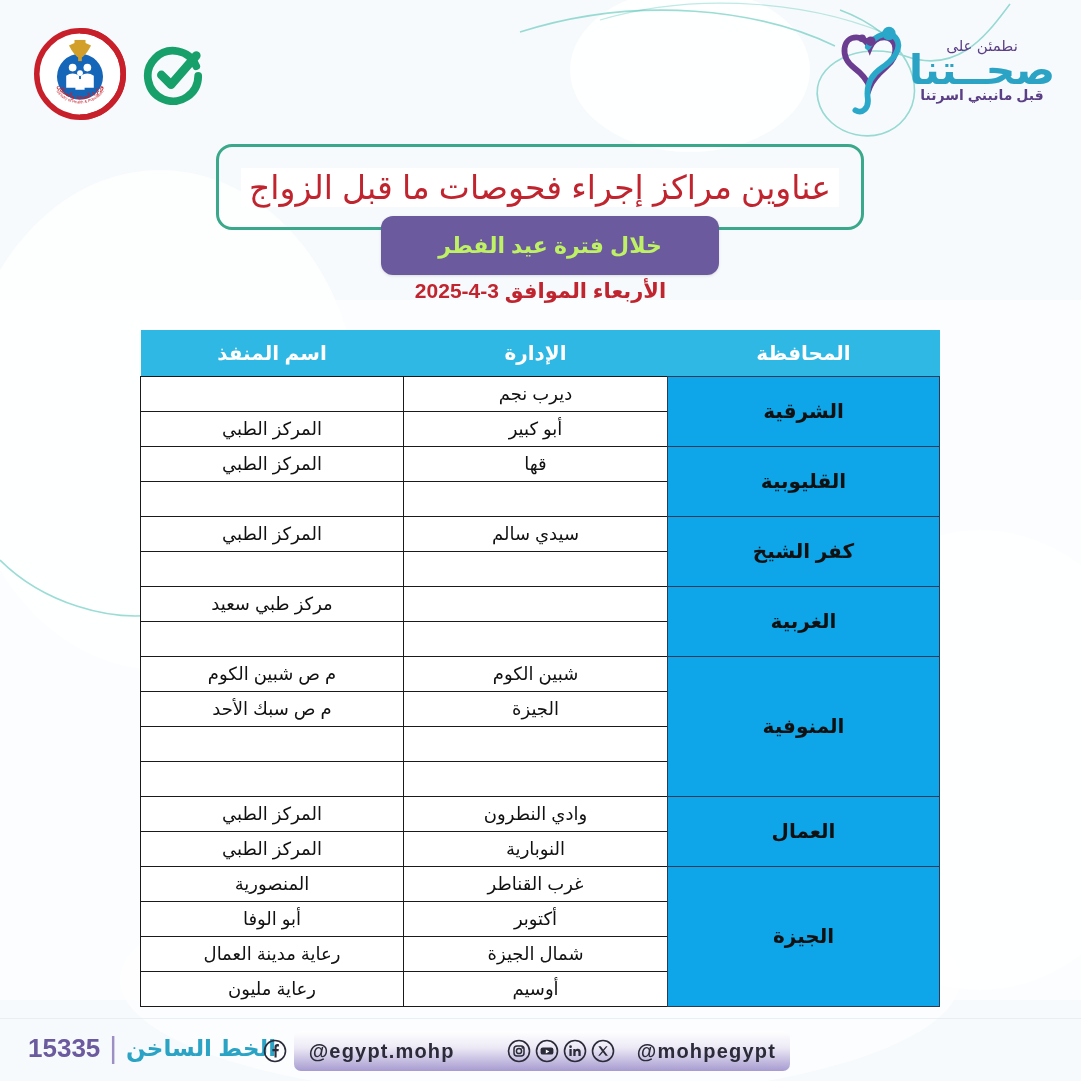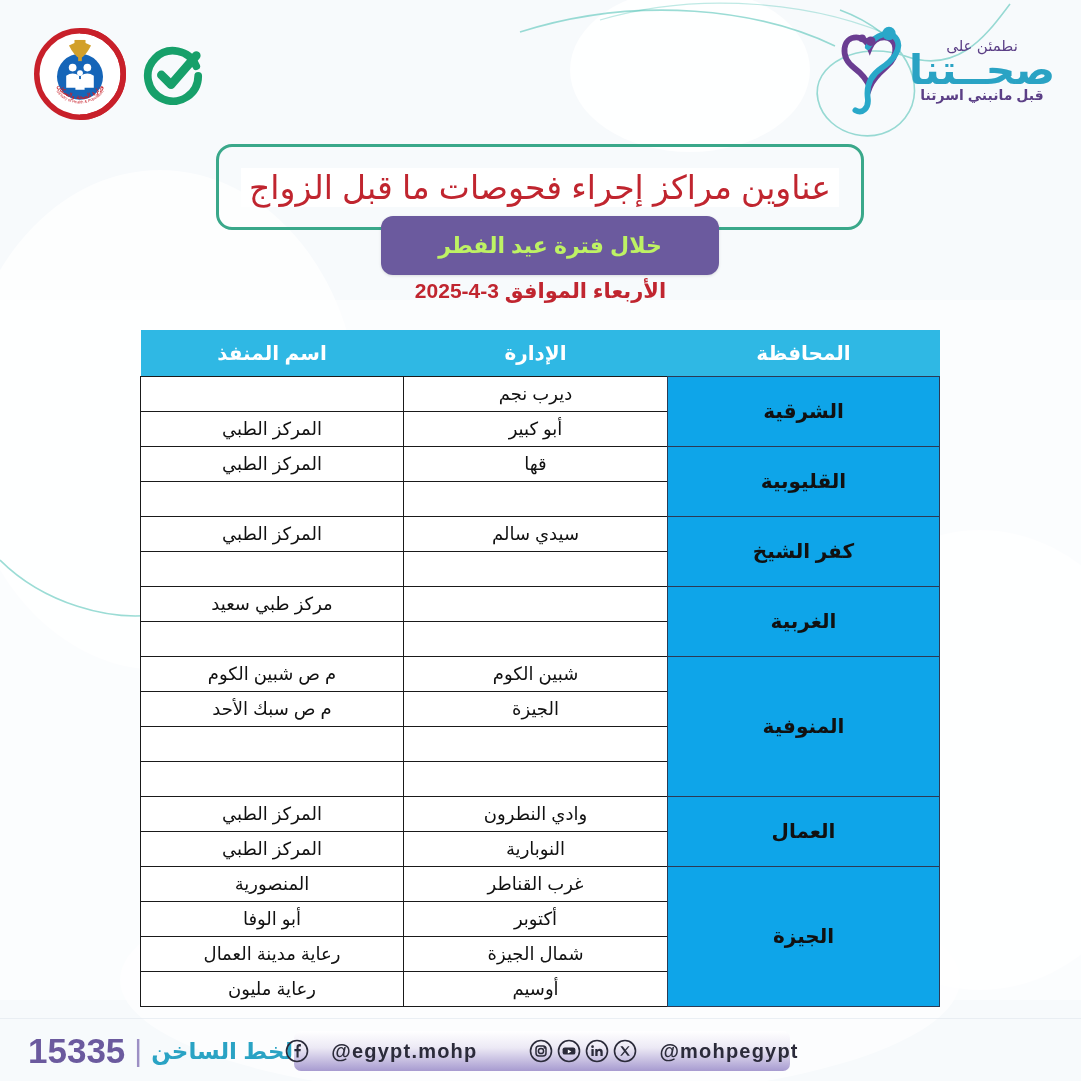--- a/index.html
+++ b/index.html
@@ -211,21 +211,21 @@
   .hotline {
     position: absolute;
     left: 28px;
     top: 12px;
     display: flex;
     align-items: center;
     gap: 9px;
     direction: ltr;
   }
   .hotline-number {
-    font-size: 35px;
+    font-size: 26px;
     font-weight: 700;
     color: #6b5a9e;
     letter-spacing: 0px;
   }
   .hotline-sep { font-size: 30px; color: #9c8fc4; font-weight: 400; }
   .hotline-label {
     font-size: 23px;
     font-weight: 700;
     color: #2aa3c4;
     direction: rtl;
@@ -234,21 +234,21 @@
   .social-pill {
     position: absolute;
     left: 294px;
     top: 12px;
     width: 496px;
     height: 40px;
     border-radius: 7px;
     background: linear-gradient(180deg, #ffffff 0%, #ece9f5 42%, #a79bd0 100%);
     display: flex;
     align-items: center;
-    justify-content: center;
+    justify-content: flex-end;
     gap: 22px;
     direction: ltr;
     padding: 0 14px;
   }
   .sp-handle {
     font-size: 20px;
     font-weight: 700;
     color: #2b2b3a;
     letter-spacing: 1.2px;
     white-space: nowrap;

